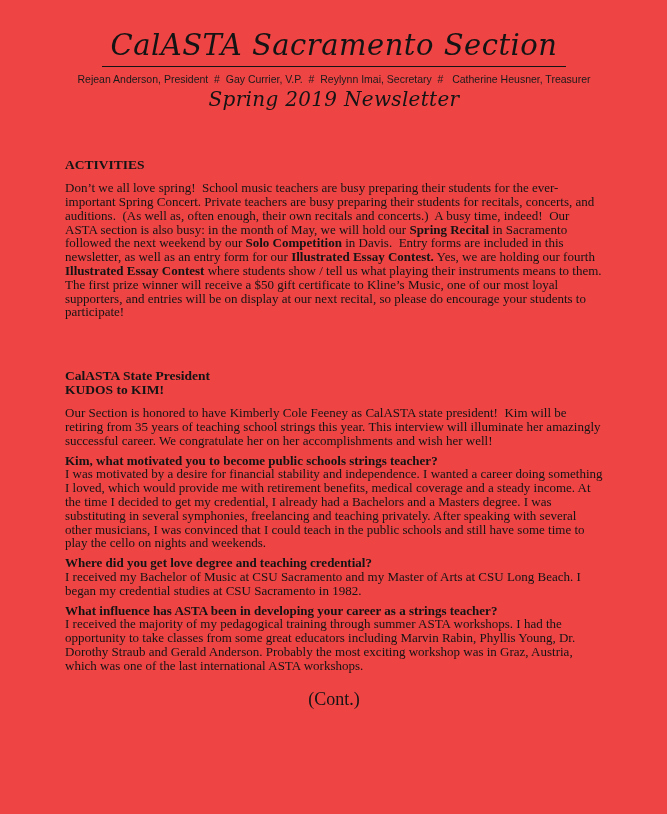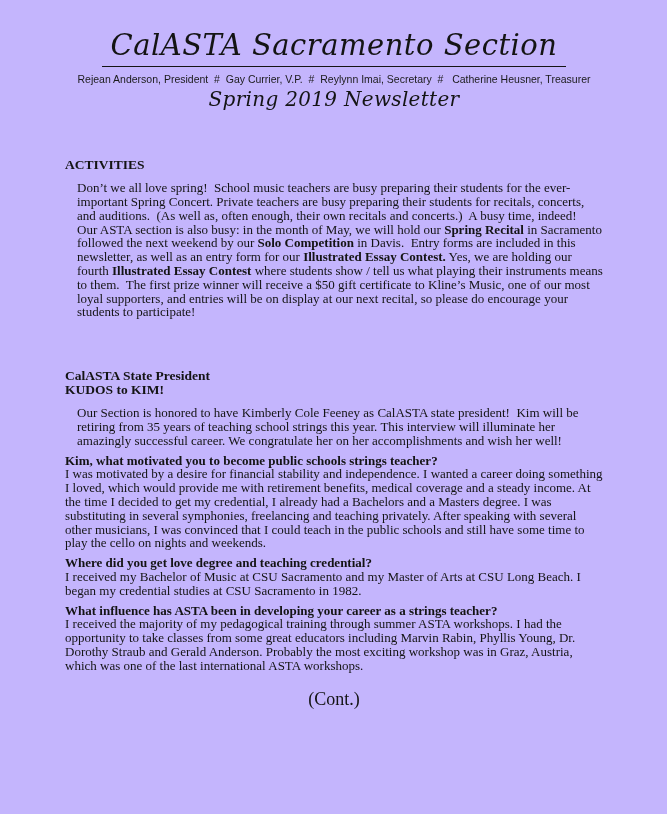--- a/index.html
+++ b/index.html
@@ -4,21 +4,21 @@
 <style>
   html, body {
     margin: 0;
     padding: 0;
     background: #ffffff;
   }
   .page {
     position: relative;
     width: 667px;
     height: 814px;
-    background: #c4b5fd;
+    background: #ef4444;
     box-sizing: border-box;
     padding: 27px 64px 0 65px;
     font-family: "Liberation Serif", serif;
     color: #141414;
     overflow: hidden;
   }
   .header { text-align: center; }
   .title { margin: 0; font-weight: normal; line-height: 1; }
   .title-text {
     display: inline-block;
@@ -48,21 +48,21 @@
     margin: 0;
     text-align: left;
     font-size: 13.5px;
     font-weight: bold;
     line-height: 14px;
   }
   .activities-heading-wrap { margin-top: 47px; }
   .kudos-heading-wrap { margin-top: 50px; }
   .heading-line { display: block; }
   .body-text {
-    margin: 9px 0 0 12px;
+    margin: 9px 0 0 0;
     font-size: 13px;
     line-height: 13.8px;
     white-space: pre-wrap;
   }
   .qa { margin-top: 6px; }
   .question {
     margin: 0;
     font-size: 13px;
     line-height: 13.8px;
     font-weight: bold;

